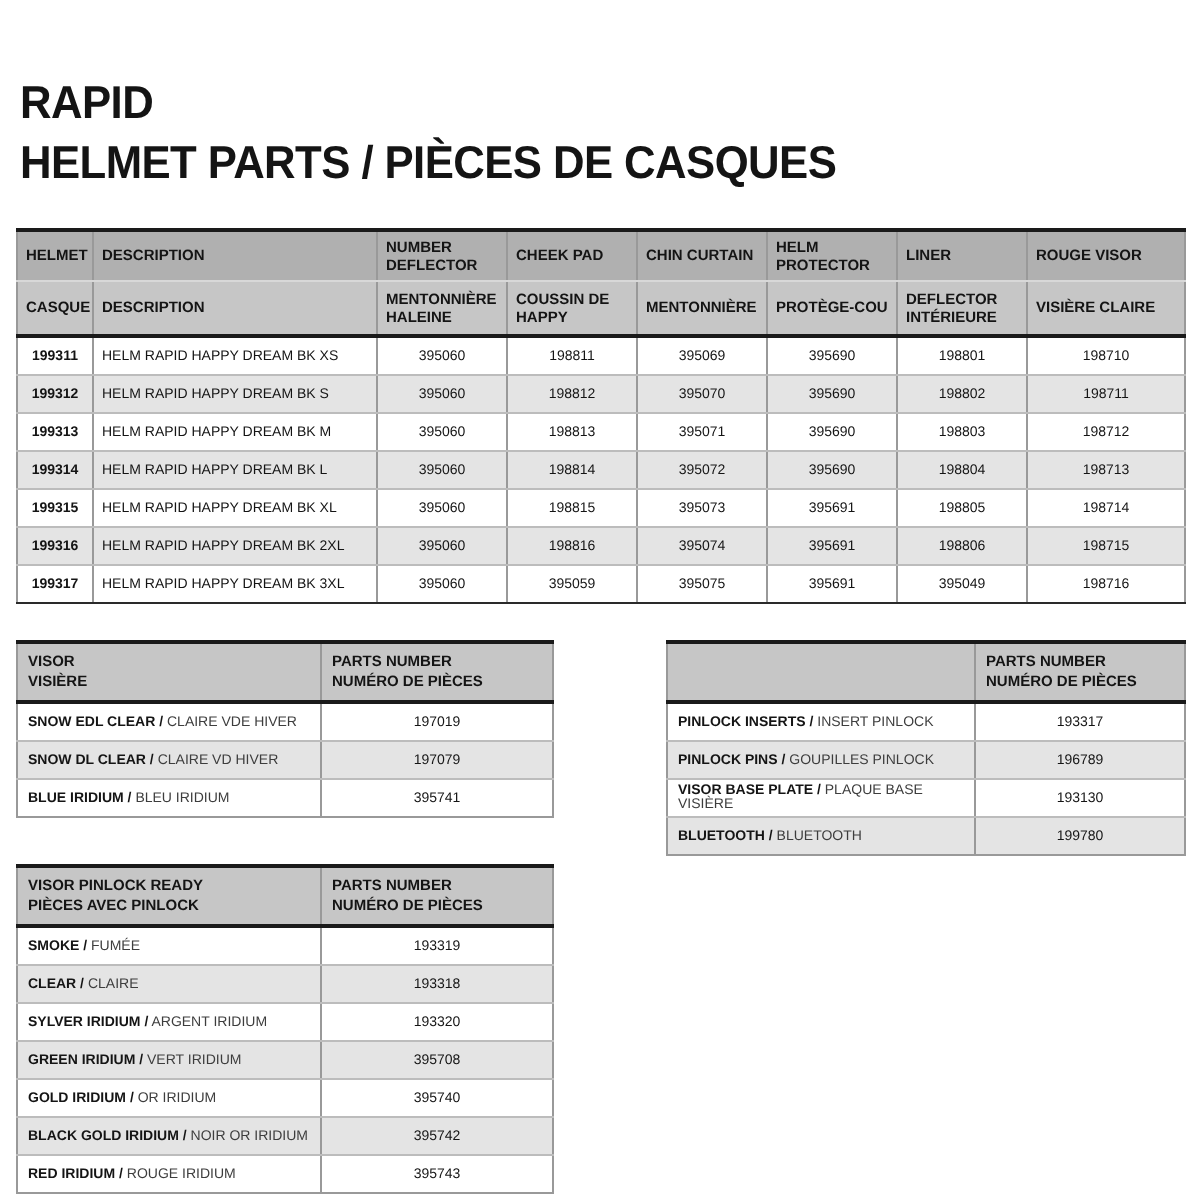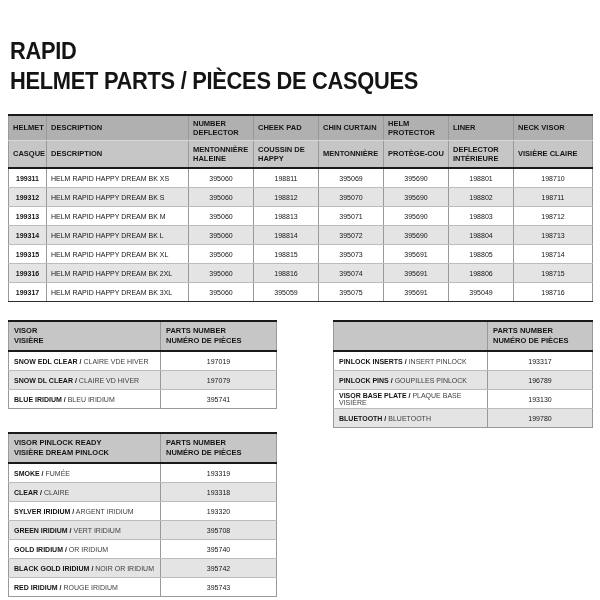--- a/index.html
+++ b/index.html
@@ -92,21 +92,21 @@
   </colgroup>
   <thead>
     <tr class="h1">
       <th>HELMET</th>
       <th>DESCRIPTION</th>
       <th>NUMBER DEFLECTOR</th>
       <th>CHEEK PAD</th>
       <th>CHIN CURTAIN</th>
       <th>HELM PROTECTOR</th>
       <th>LINER</th>
-      <th>NECK VISOR</th>
+      <th>ROUGE VISOR</th>
     </tr>
     <tr class="h2">
       <th>CASQUE</th>
       <th>DESCRIPTION</th>
       <th>MENTONNIÈRE HALEINE</th>
       <th>COUSSIN DE HAPPY</th>
       <th>MENTONNIÈRE</th>
       <th>PROTÈGE-COU</th>
       <th>DEFLECTOR INTÉRIEURE</th>
       <th>VISIÈRE CLAIRE</th>
@@ -258,21 +258,21 @@
 
 <table class="sub-table pinlock-table">
   <colgroup>
       <col style="width:152px">
       <col style="width:116px">
     </colgroup>
   <thead>
     <tr>
       <th>
         <div>VISOR PINLOCK READY</div>
-        <div>VISIÈRE DREAM PINLOCK</div>
+        <div>PIÈCES AVEC PINLOCK</div>
       </th>
       <th>
         <div>PARTS NUMBER</div>
         <div>NUMÉRO DE PIÈCES</div>
       </th>
     </tr>
   </thead>
   <tbody>
     <tr>
       <td class="c-label"><span class="lbl-en">SMOKE /</span> <span class="lbl-fr">FUMÉE</span></td>

